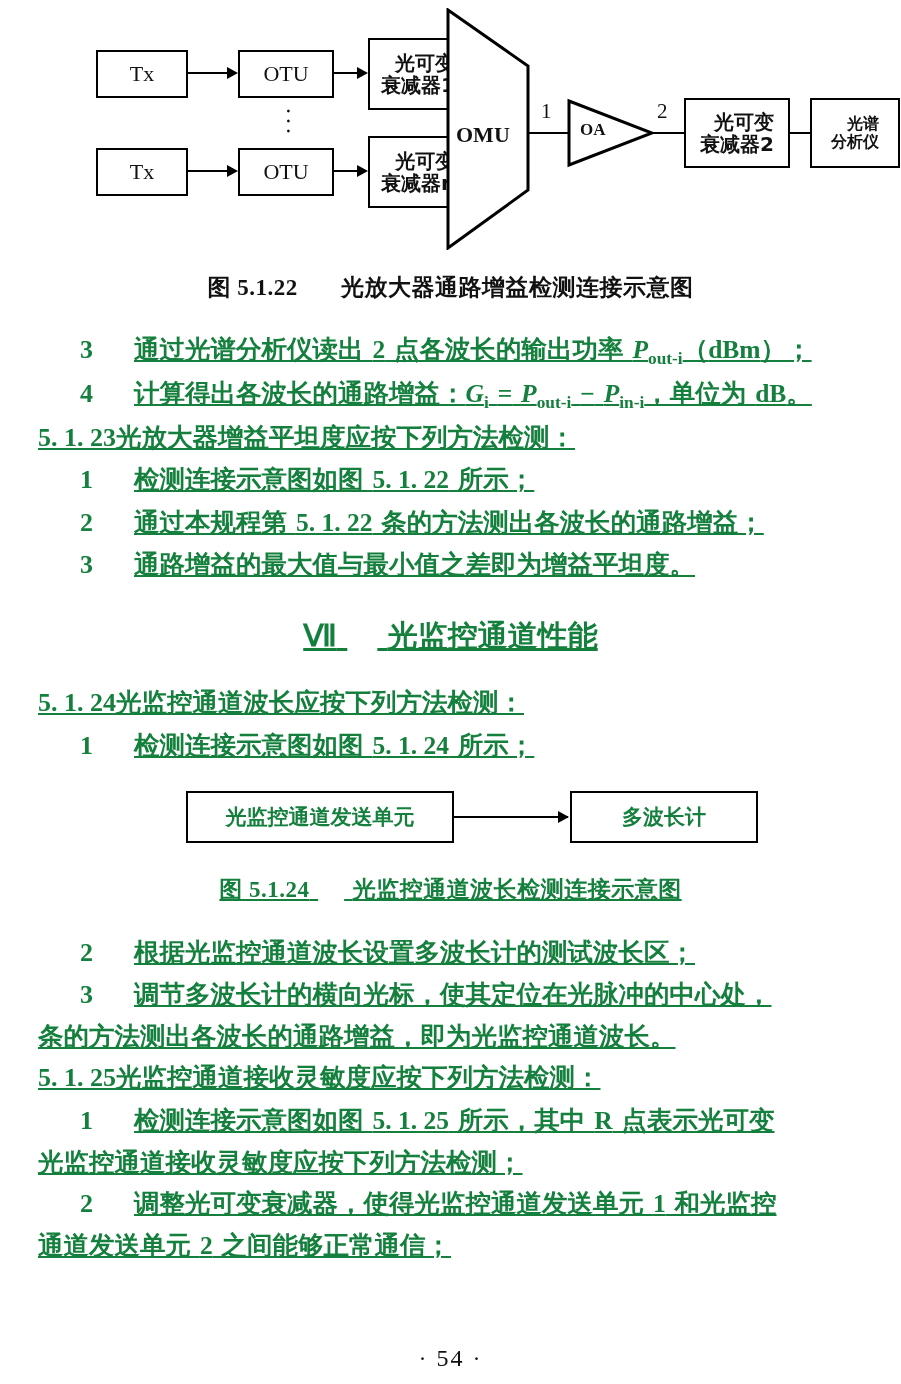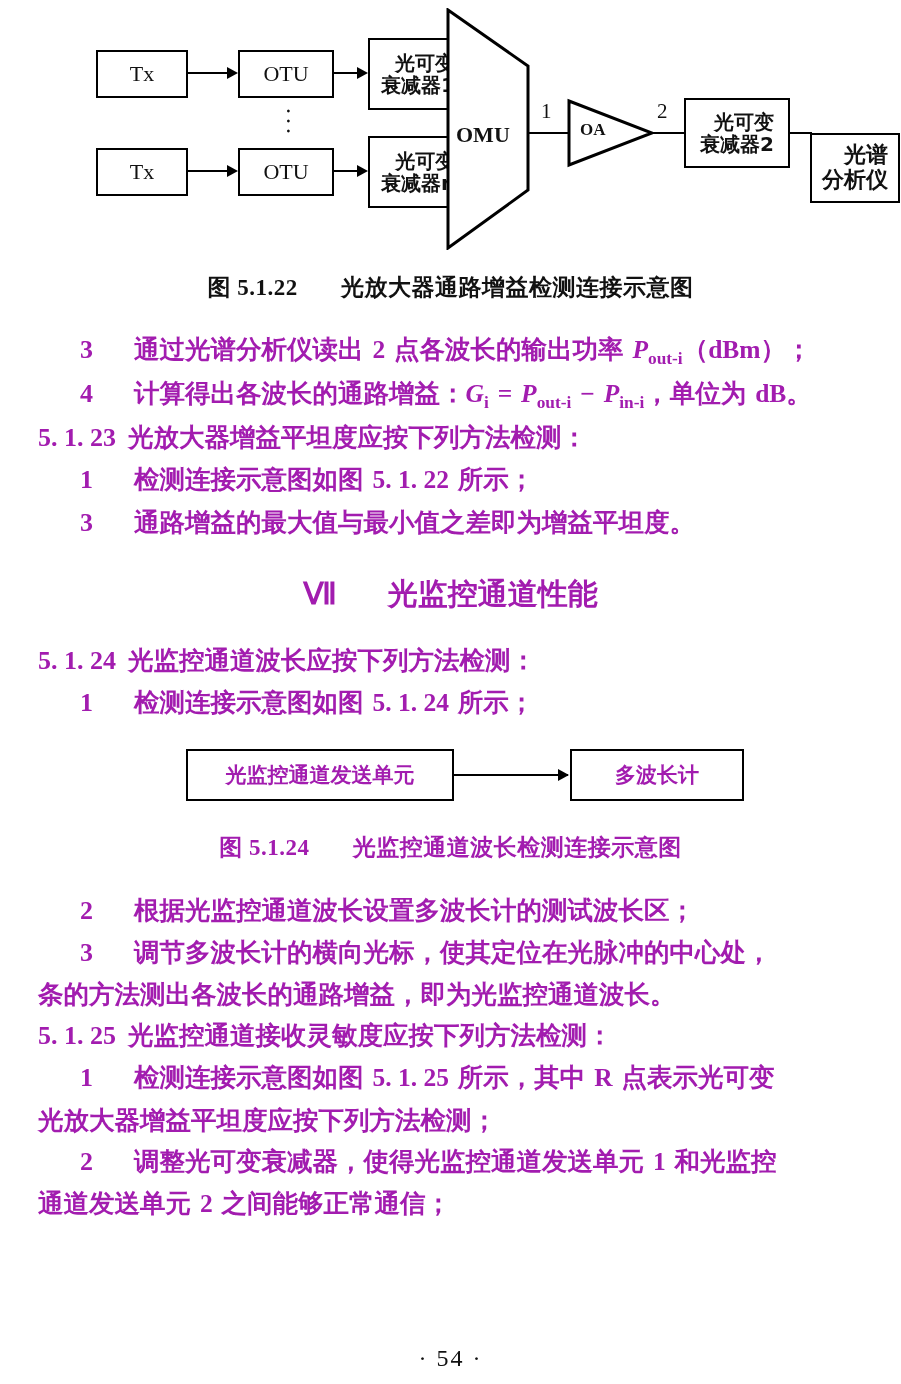--- a/index.html
+++ b/index.html
@@ -88,21 +88,22 @@
     margin-top: 4px;
   }
   .figcap .num { font-family: "Liberation Serif", serif; }
 
   
   .body {
     font-family: "DejaVu Sans", "Liberation Sans", sans-serif;
     font-size: 25.5px;
     line-height: 1.62;
     font-weight: 600;
-    color: #a21caf;
+    color: #15803d;
+    text-decoration: underline;
   }
   .para {
     margin: 0;
     text-indent: 0;
   }
   .item {
     margin: 0;
     padding-left: 54px;
     text-indent: -54px;
     margin-left: 42px;
@@ -115,21 +116,20 @@
     font-weight: 700;
     font-size: 26px;
   }
   .clause {
     margin: 0;
   }
   .clause .cnum {
     font-family: "Liberation Serif", serif;
     font-weight: 700;
     font-size: 26px;
-    margin-right: 12px;
   }
   .rm { font-family: "Liberation Serif", serif; font-weight: 600; }
   .it { font-family: "Liberation Serif", serif; font-style: italic; font-weight: 600; }
   sub { font-size: 0.68em; }
 
   .sechead {
     text-align: center;
     margin: 26px 0 22px 0;
     font-family: "DejaVu Sans", "Liberation Sans", sans-serif;
     font-size: 30px;
@@ -245,21 +245,21 @@
       <span>2</span>
     </div>
 
     <div class="box cjk" style="left:646px; top:88px; width:106px; height:70px; font-size:20px;">
       <span style="white-space:pre-line;">光可变
 衰减器2</span>
     </div>
 
     <div class="ln hline" style="left:752px; top:122px; width:22px;"></div>
 
-    <div class="box cjk" style="left:772px; top:88px; width:90px; height:70px; font-size:22px;margin-top:35px;">
+    <div class="box cjk" style="left:772px; top:88px; width:90px; height:70px; font-size:16px;">
       <span style="white-space:pre-line;">光谱
 分析仪</span>
     </div>
   </div>
 
   <div class="figcap">
     <span class="num">图 5.1.22</span>
     <span class="gap" style="display:inline-block;width:26px;"></span>
     <span>光放大器通路增益检测连接示意图</span>
   </div>
@@ -274,20 +274,23 @@
     <p class="item">
       <span class="idx">4</span><span id="i-a1">计算得出各波长的通路增益：<span class="it">G</span><sub class="rm">i</sub> <span class="rm">=</span> <span class="it">P</span><sub class="rm">out-i</sub> <span class="rm">−</span> <span class="it">P</span><sub class="rm">in-i</sub>，单位为 <span class="rm">dB</span>。</span>
     </p>
 
     <p class="clause">
       <span class="cnum">5. 1. 23</span><span>光放大器增益平坦度应按下列方法检测：</span>
     </p>
 
     <p class="item">
       <span class="idx">1</span><span id="i-b0">检测连接示意图如图 <span class="rm">5. 1. 22</span> 所示；</span>
+    </p>
+    <p class="item">
+      <span class="idx">2</span><span id="i-b1">通过本规程第 <span class="rm">5. 1. 22</span> 条的方法测出各波长的通路增益；</span>
     </p>
     <p class="item">
       <span class="idx">3</span><span id="i-b2">通路增益的最大值与最小值之差即为增益平坦度。</span>
     </p>
 
     <div class="sechead">
       <span class="rn">Ⅶ</span>
       <span class="gap"></span>
       <span>光监控通道性能</span>
     </div>
@@ -299,21 +302,21 @@
     <p class="item">
       <span class="idx">1</span><span id="i-c0">检测连接示意图如图 <span class="rm">5. 1. 24</span> 所示；</span>
     </p>
 
     <div class="fig2">
       <div class="box2" style="left:148px; top:8px; width:268px; height:52px;">
         <span>光监控通道发送单元</span>
       </div>
       <div class="ln hline" style="left:416px; top:33px; width:114px;"></div>
       <div class="arrow-r" style="left:520px; top:28px;"></div>
-      <div class="box2" style="left:532px; top:8px; width:174px; height:52px;">
+      <div class="box2" style="left:532px; top:8px; width:188px; height:52px;">
         <span>多波长计</span>
       </div>
     </div>
 
     <div class="figcap" style="margin-top:14px;">
       <span class="num">图 5.1.24</span>
       <span style="display:inline-block;width:26px;"></span>
       <span>光监控通道波长检测连接示意图</span>
     </div>
 
@@ -327,21 +330,21 @@
     </p>
     <p class="para">条的方法测出各波长的通路增益，即为光监控通道波长。</p>
 
     <p class="clause">
       <span class="cnum">5. 1. 25</span><span>光监控通道接收灵敏度应按下列方法检测：</span>
     </p>
 
     <p class="item">
       <span class="idx">1</span><span id="i-e0">检测连接示意图如图 <span class="rm">5. 1. 25</span> 所示，其中 <span class="rm">R</span> 点表示光可变</span>
     </p>
-    <p class="para" id="i-e0c">光放大器增益平坦度应按下列方法检测；</p>
+    <p class="para" id="i-e0c">光监控通道接收灵敏度应按下列方法检测；</p>
 
     <p class="item">
       <span class="idx">2</span><span id="i-e1">调整光可变衰减器，使得光监控通道发送单元 <span class="rm">1</span> 和光监控</span>
     </p>
     <p class="para" id="i-e1c">通道发送单元 <span class="rm">2</span> 之间能够正常通信；</p>
 
   </div>
 
   <div class="pagenum">· 54 ·</div>
 </div>

